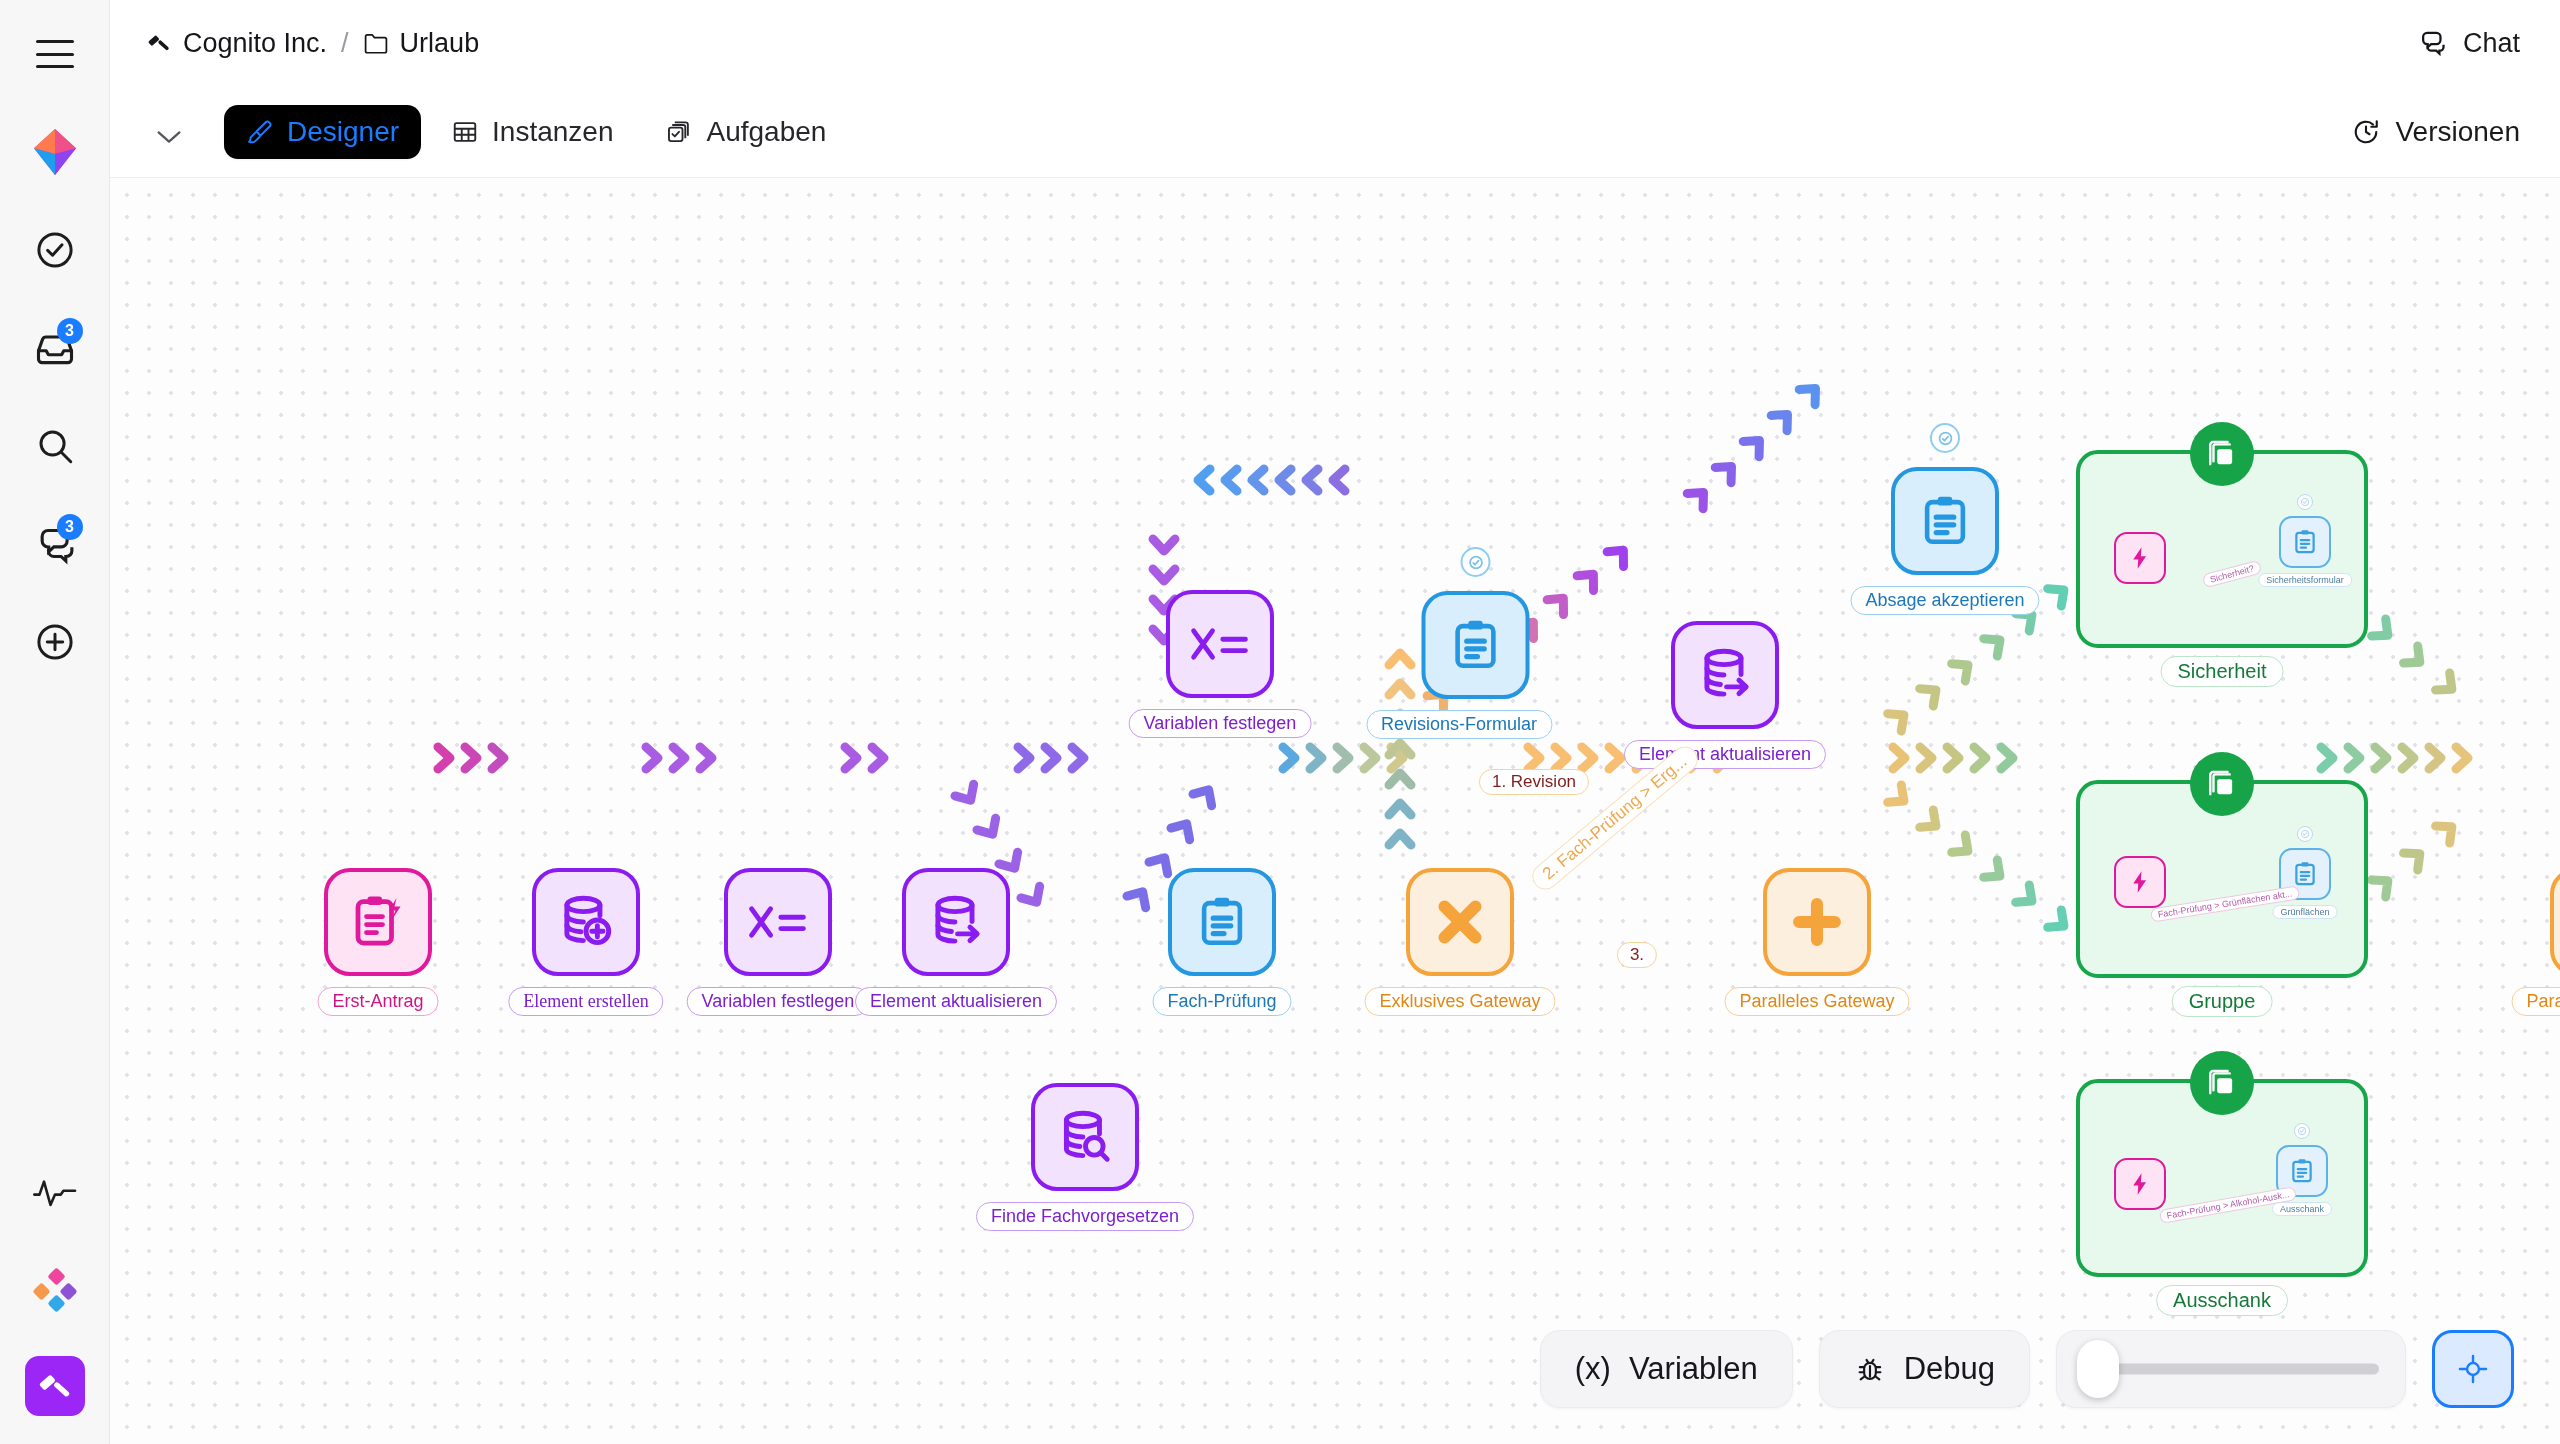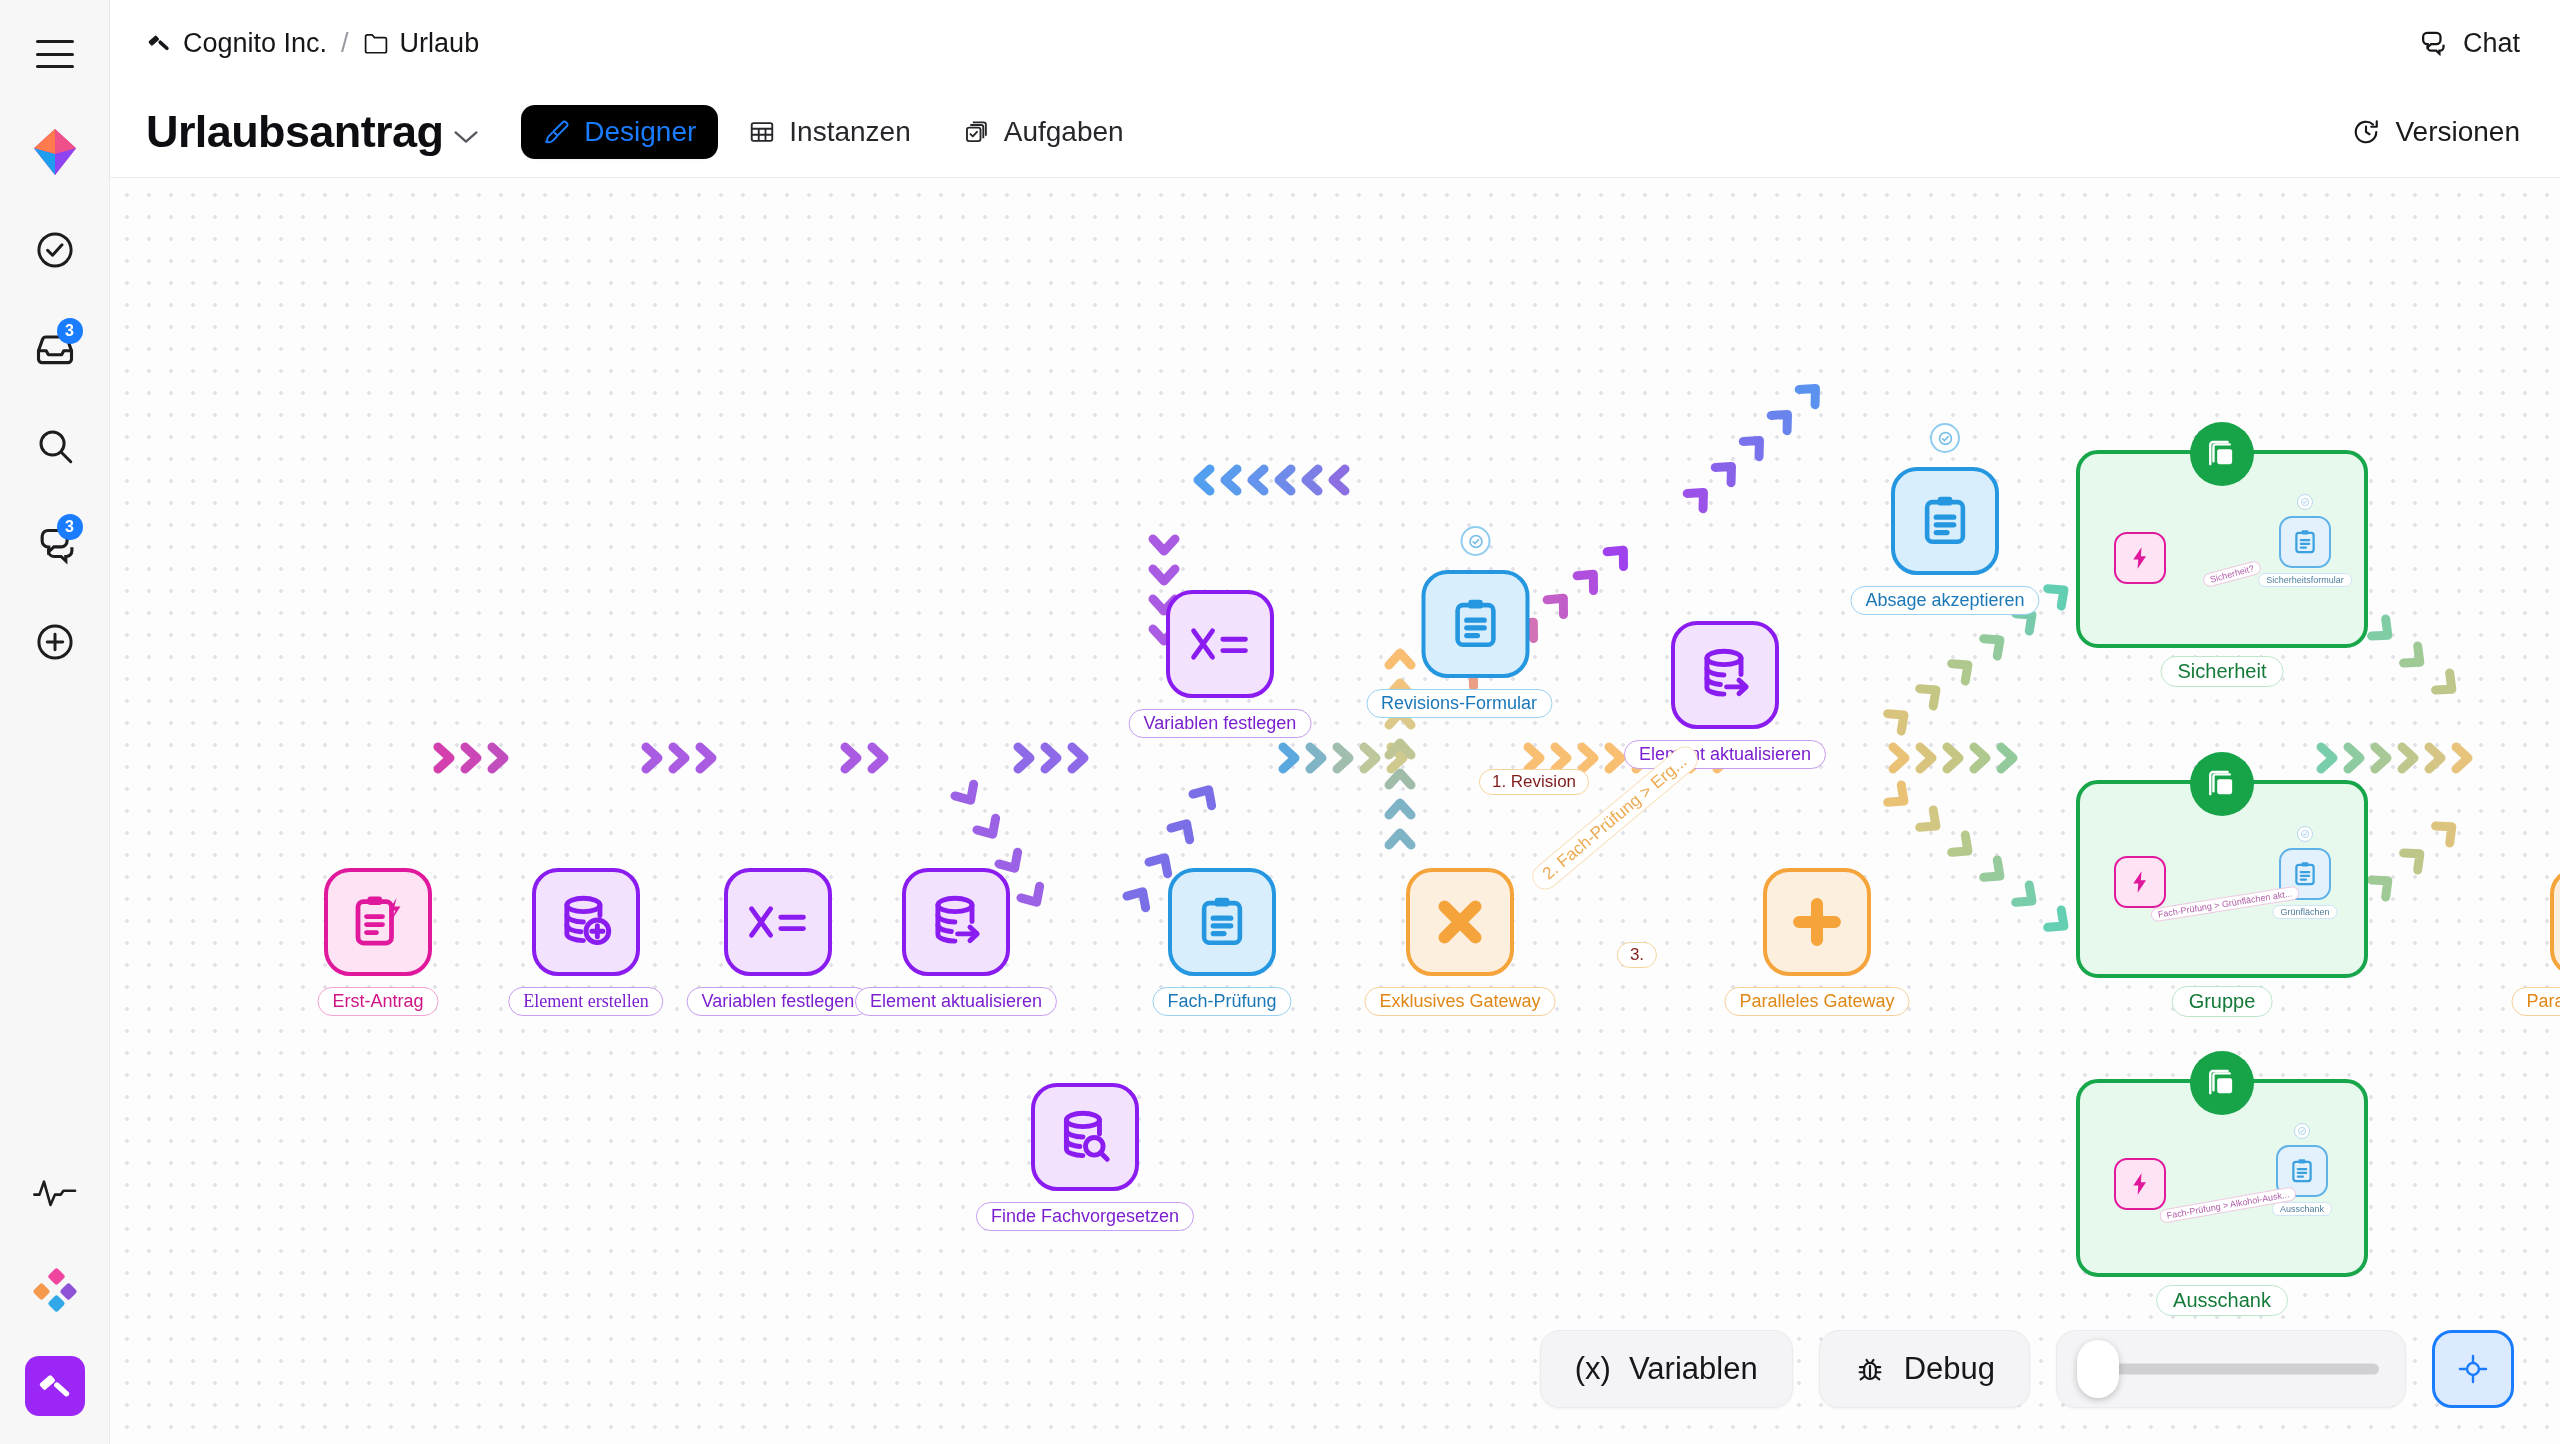--- a/index.html
+++ b/index.html
@@ -294,21 +294,20 @@
       <div class="top-right">
         <svg width="32" height="30" viewBox="0 0 24 22" fill="none" stroke="#16161a" stroke-width="1.7">
           <path d="M14.6 3.4H7.6A3 3 0 0 0 4.6 6.4v2.4a3 3 0 0 0 3 3h.4v2.4l2.6-2.4h4a3 3 0 0 0 3-3V6.4a3 3 0 0 0-3-3z"></path>
           <path d="M8 13.2v.8a2.8 2.8 0 0 0 2.8 2.8h3.6l2.4 2.2v-2.2h.3a2.8 2.8 0 0 0 2.8-2.8v-1.6"></path>
         </svg>
         <span>Chat</span>
       </div>
     </div>
 
     <div class="titlebar">
-      <span class="doc-title">Urlaubsantrag</span>
       <svg class="chev-title" width="26" height="16" viewBox="0 0 20 12" fill="none" stroke="#56565e" stroke-width="1.8">
         <path d="M2 2.5L10 9.5 18 2.5" stroke-linecap="round" stroke-linejoin="round"></path>
       </svg>
 
       <div class="tabs">
         <div class="tab active">
           <svg width="28" height="28" viewBox="0 0 24 24" fill="none" stroke="#1a7cff" stroke-width="1.7">
             <path d="M19.6 3.6c-.9-.9-2-.7-2.9.2L8.9 11.6l3.5 3.5 7.8-7.8c.9-.9 1.2-2.1.2-3 l-.8-.7z" stroke-linejoin="round"></path>
             <path d="M8.4 12.1L4.6 16a3.4 3.4 0 0 0-.9 2.5c0 .6-.4 1.4-1 1.9 1.7.6 4.1.6 5.5-.8l4-4" stroke-linejoin="round"></path>
           </svg>
@@ -710,21 +709,21 @@
       <div class="node" style="left:1110px; top:466px;">
         <div class="node-box">
           <svg width="64" height="48" viewBox="0 0 34 24" fill="none" stroke="#8b1cf0" stroke-width="2.6">
             <path d="M3 5l10 14M13 5L3 19" stroke-linecap="round"></path>
             <path d="M18.5 9.5h12M18.5 15.5h12" stroke-linecap="round"></path>
           </svg>
         </div>
         <span class="node-label">Variablen festlegen</span>
       </div>
 
-      <div class="node v-blue" style="left:1349px; top:446px;padding-left:33px;">
+      <div class="node v-blue" style="left:1349px; top:467px;padding-left:33px;">
         <div class="node-box">
           <span class="node-badge">
             <svg width="17" height="17" viewBox="0 0 24 24" fill="none" stroke="#7bc0e8" stroke-width="2.4">
               <circle cx="12" cy="12" r="8.4"></circle>
                 <path d="M8 12.4l2.6 2.6 5-5.6" stroke-linecap="round"></path>
             </svg>
           </span>
           <svg width="58" height="58" viewBox="0 0 24 24" fill="none" stroke="#2596e0" stroke-width="1.9">
             <rect x="4.6" y="4.2" width="14.8" height="16.4" rx="2.2"></rect>
             <rect x="9" y="2" width="6" height="3.6" rx="1.2" fill="#2596e0" stroke="none"></rect>

